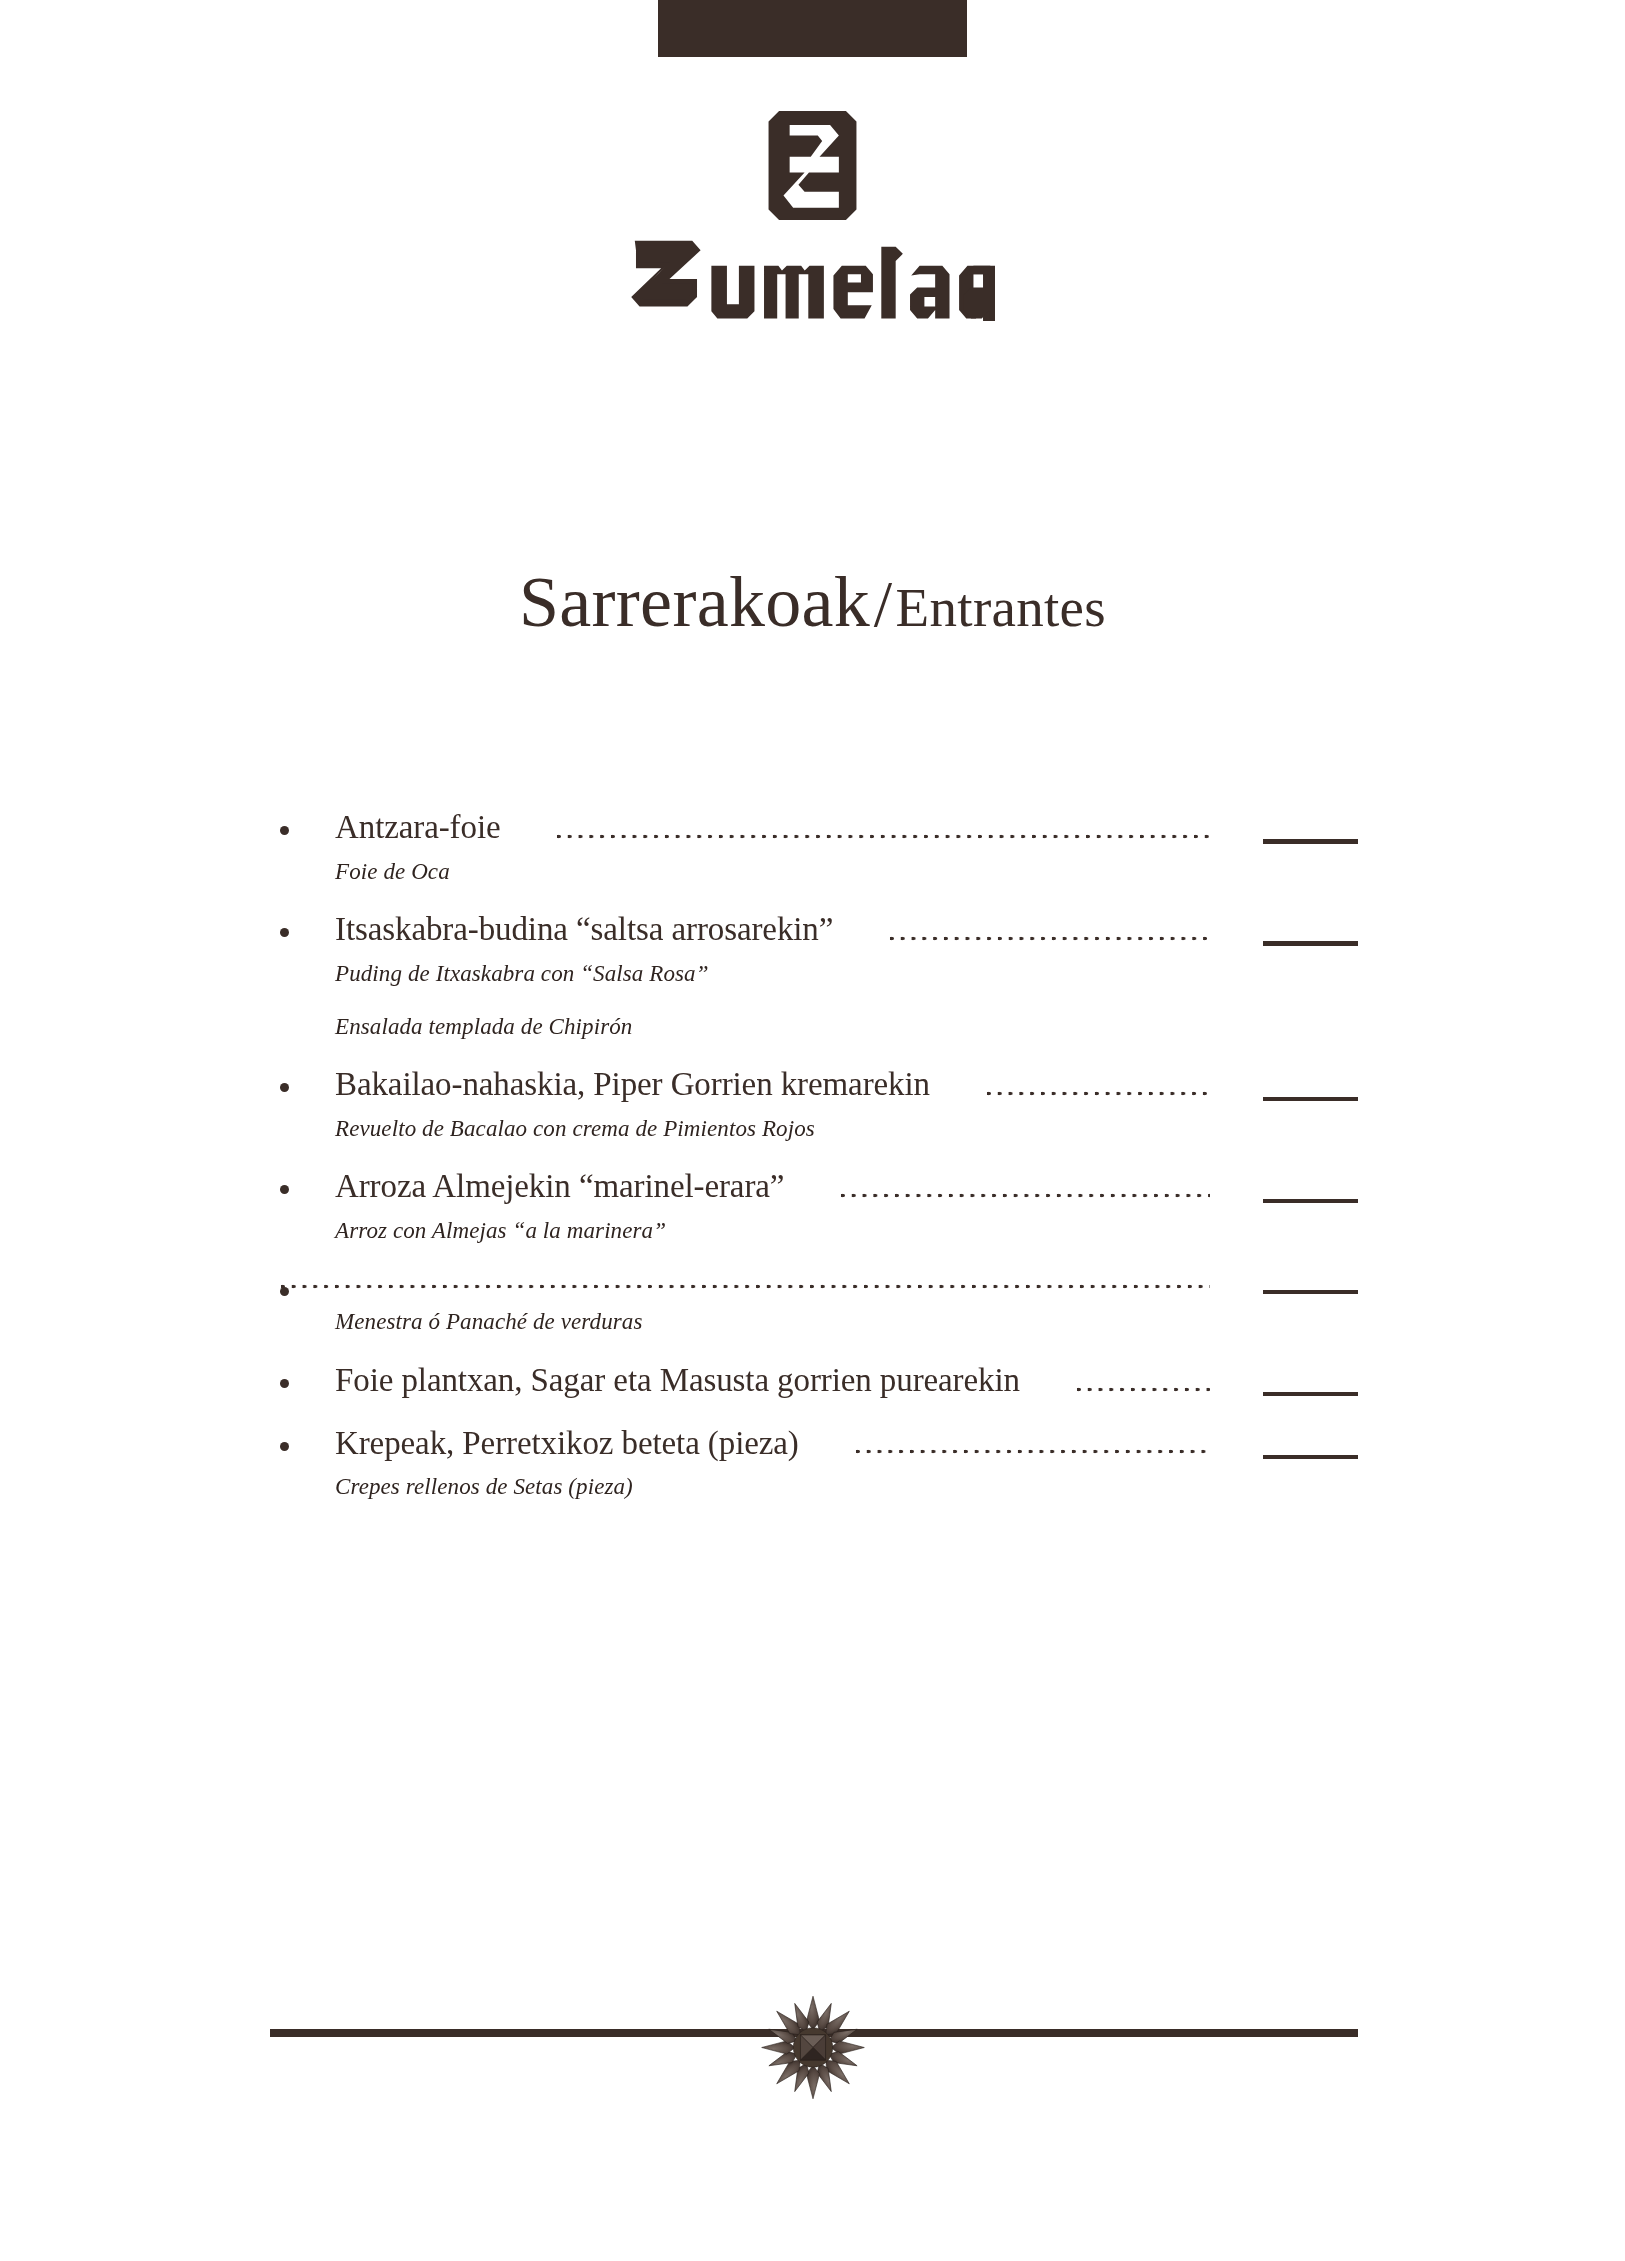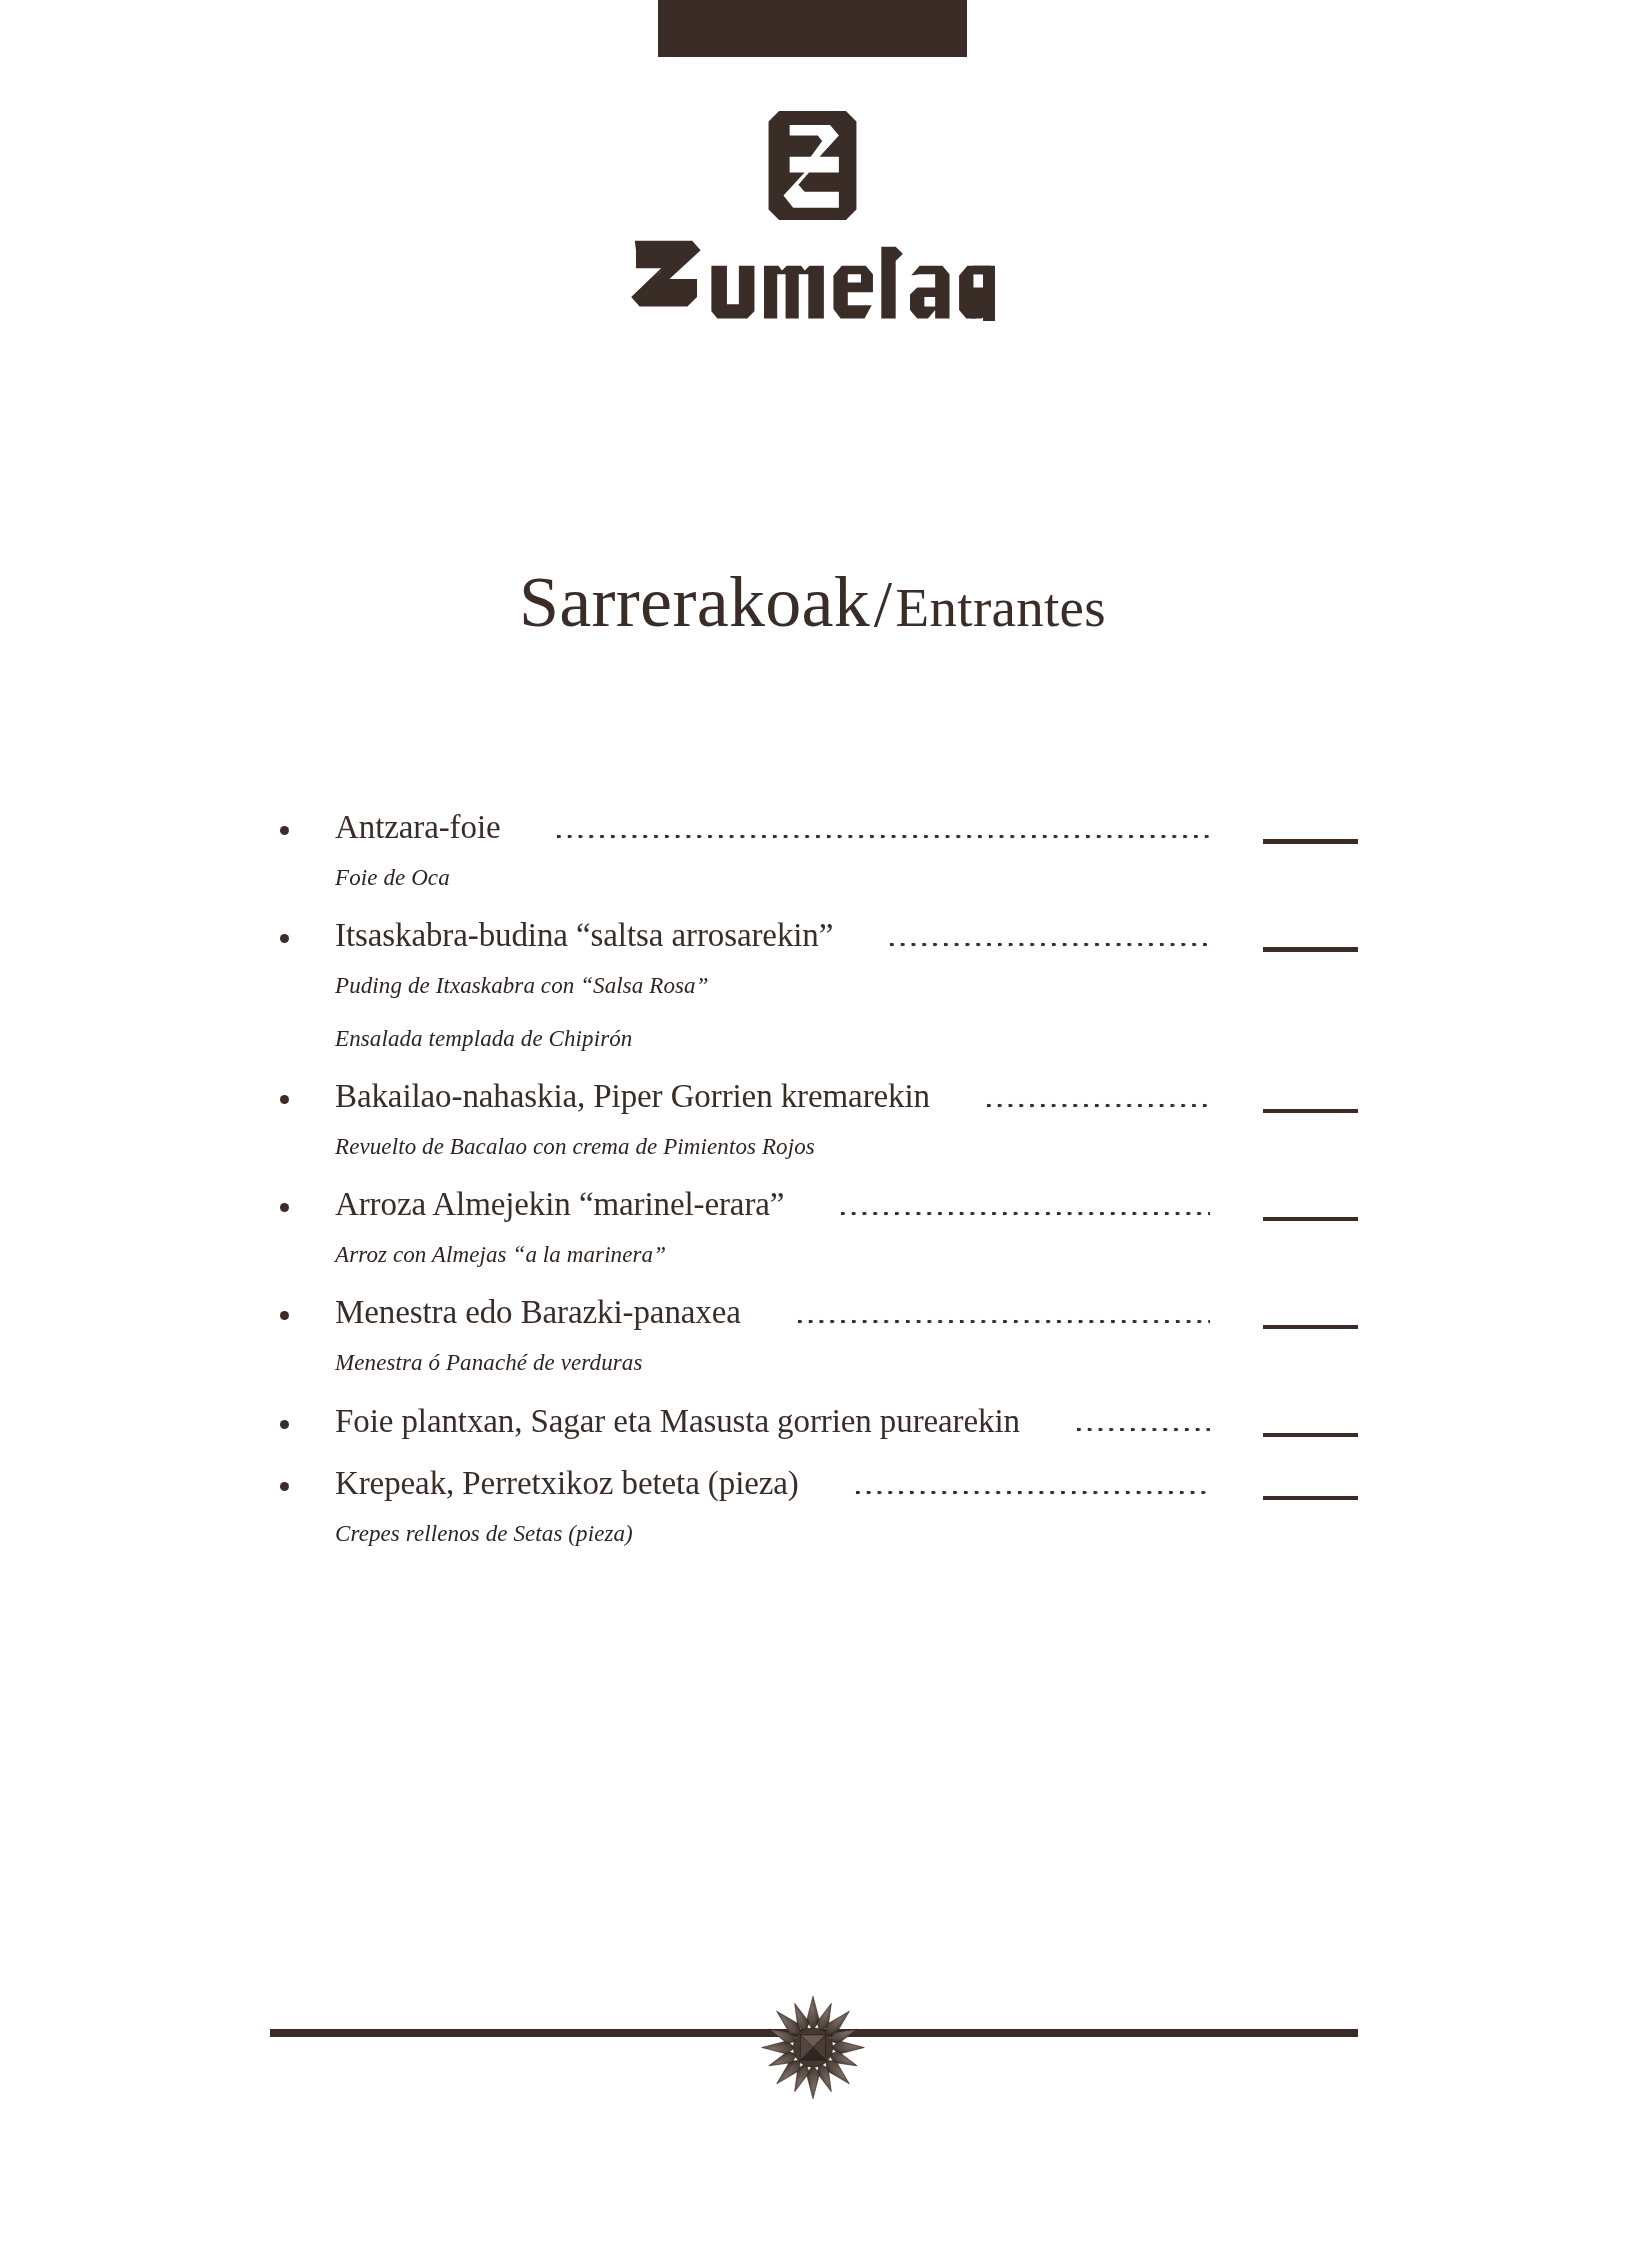--- a/index.html
+++ b/index.html
@@ -151,21 +151,21 @@
 
   .price-rule {
     flex: 0 0 95px;
     height: 4.2px;
     background: #3a2d28;
     margin-bottom: 2.4px;
   }
 
   .dish-sub {
     padding-left: 66px;
-    margin-top: 18px;
+    margin-top: 12px;
     font-size: 23px;
     line-height: 1.18;
     font-style: italic;
     color: #2f2420;
     white-space: nowrap;
     letter-spacing: 0.1px;
   }
 
   
   .footer {
@@ -278,21 +278,20 @@
         <span class="dish-name">Arroza Almejekin “marinel-erara”</span>
         <span class="leader"></span>
         <span class="price-rule"></span>
       </div>
       <div class="dish-sub">Arroz con Almejas “a la marinera”</div>
     </div>
 
     <div class="menu-item">
       <div class="item-line">
         <span class="bullet"></span>
-        <span class="dish-name">Menestra edo Barazki-panaxea</span>
         <span class="leader"></span>
         <span class="price-rule"></span>
       </div>
       <div class="dish-sub">Menestra ó Panaché de verduras</div>
     </div>
 
     <div class="menu-item">
       <div class="item-line">
         <span class="bullet"></span>
         <span class="dish-name">Foie plantxan, Sagar eta Masusta gorrien purearekin</span>

